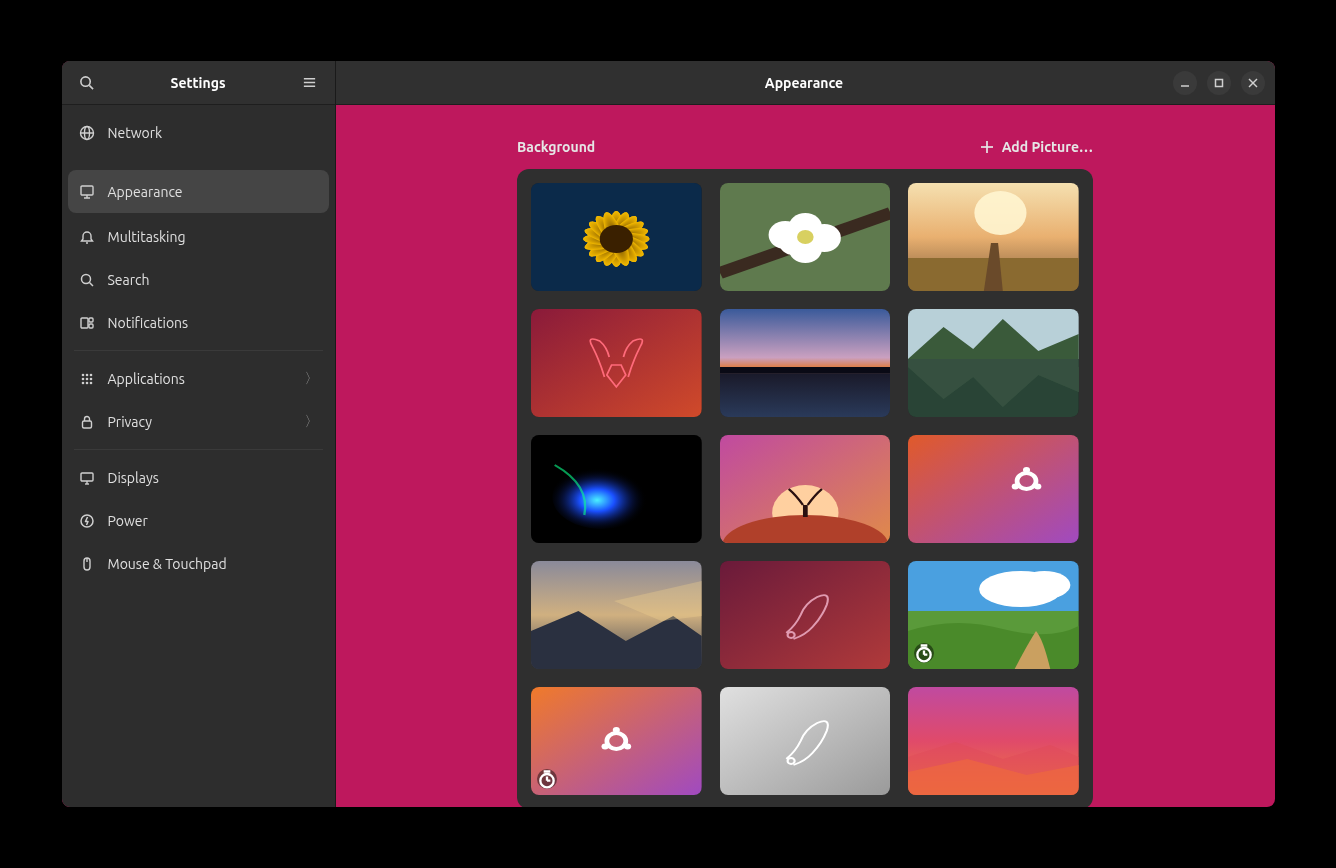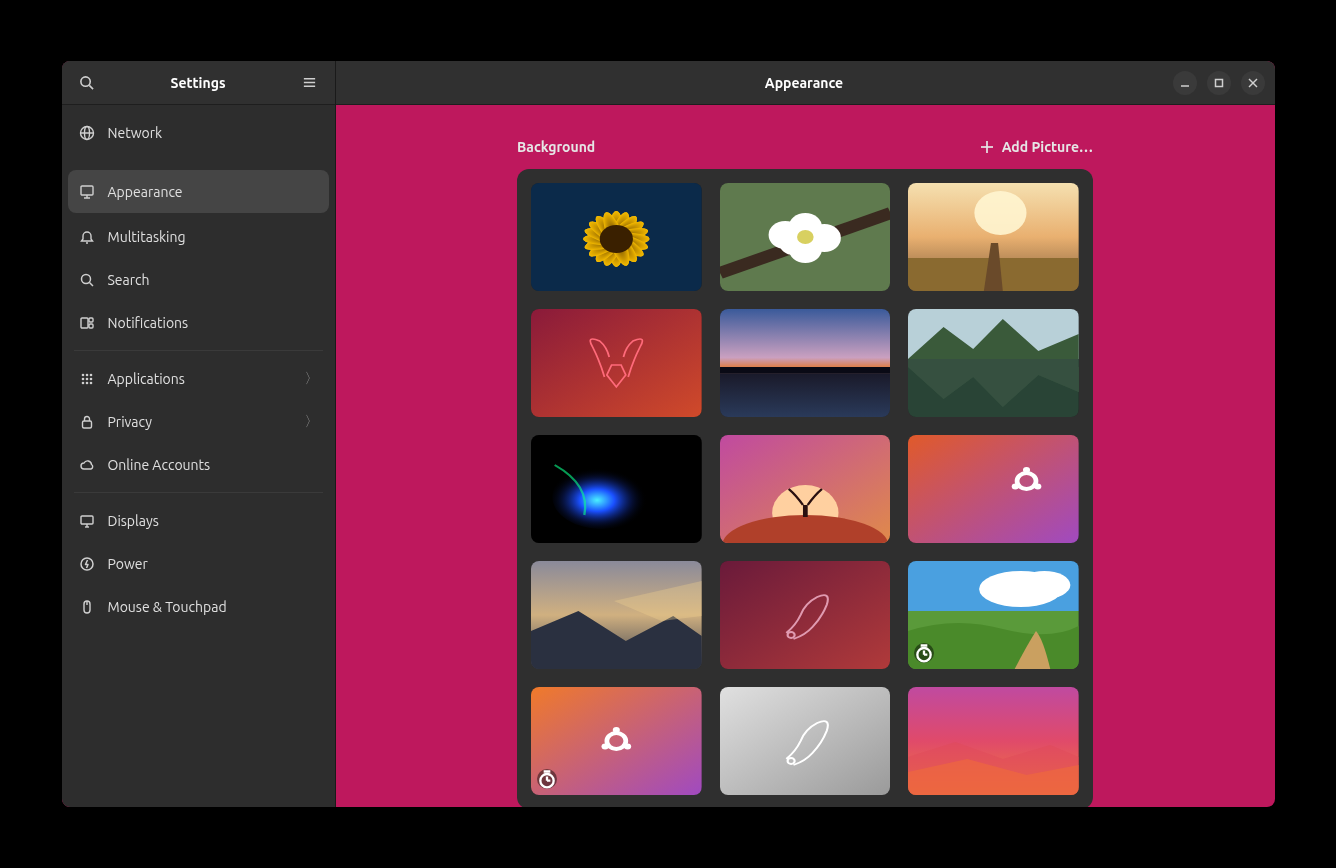--- a/index.html
+++ b/index.html
@@ -295,28 +295,20 @@
         </div>
         <div class="sidebar-item">
           <span class="side-icon">
             <svg width="16" height="16" viewBox="0 0 16 16" fill="none" stroke="currentColor" stroke-width="1.4">
               <rect x="3.5" y="7" width="9" height="7" rx="1.5"></rect>
               <path d="M5.5 7 V5 a2.5 2.5 0 0 1 5 0 V7"></path>
             </svg>
           </span>
           <span>Privacy</span>
           <span class="chev">〉</span>
-        </div>
-        <div class="sidebar-item">
-          <span class="side-icon">
-            <svg width="16" height="16" viewBox="0 0 16 16" fill="none" stroke="currentColor" stroke-width="1.4">
-              <path d="M5 12 a3 3 0 0 1 0-6 a4 4 0 0 1 7.5 1.5 A2.5 2.5 0 0 1 12 12 Z"></path>
-            </svg>
-          </span>
-          <span>Online Accounts</span>
         </div>
         <div class="divider"></div>
         <div class="sidebar-item">
           <span class="side-icon">
             <svg width="16" height="16" viewBox="0 0 16 16" fill="none" stroke="currentColor" stroke-width="1.4">
               <rect x="2" y="3" width="12" height="8" rx="1"></rect>
               <line x1="6" y1="14" x2="10" y2="14"></line>
               <line x1="8" y1="11" x2="8" y2="14"></line>
             </svg>
           </span>

